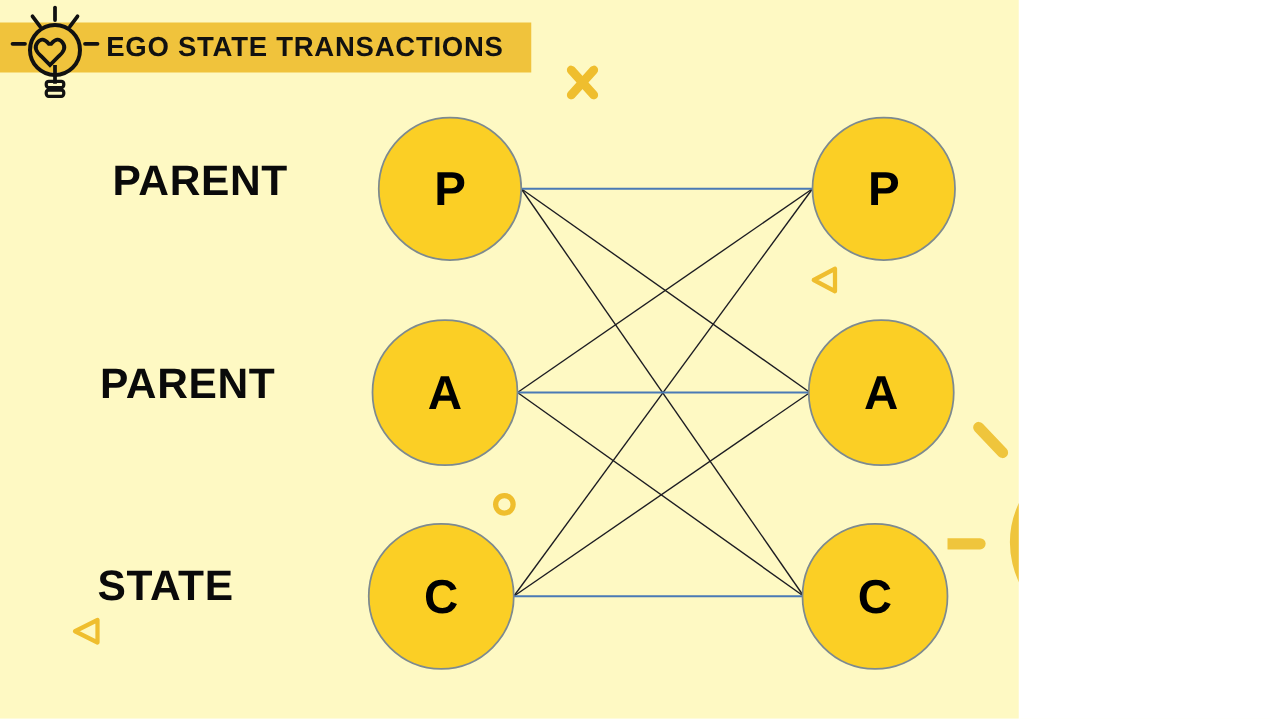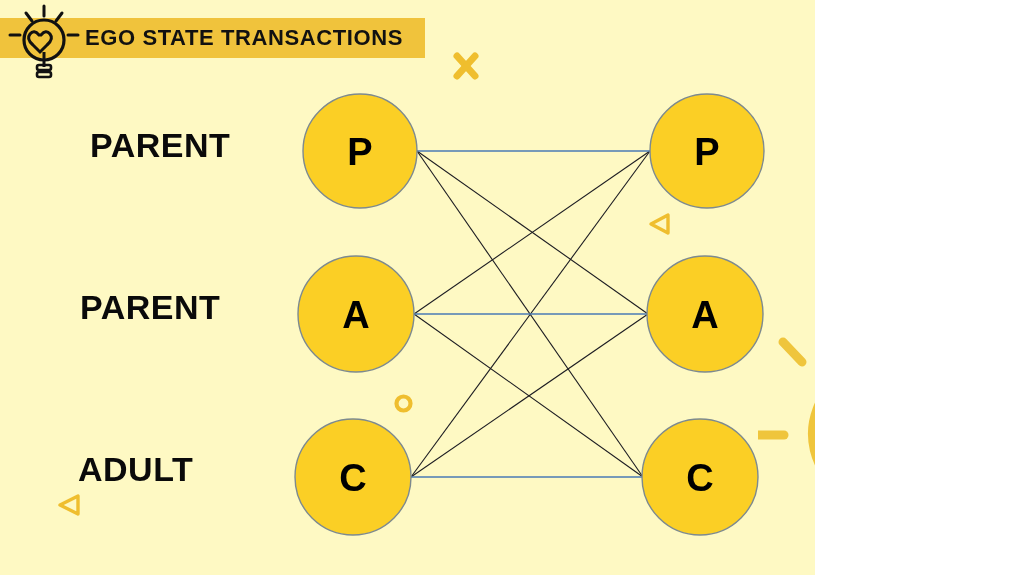--- a/index.html
+++ b/index.html
@@ -128,21 +128,21 @@
     <path d="M33 33 q-5 -6 -9 -1 q-4 5 3 11 l7 7 l7 -7 q7 -6 3 -11 q-4 -5 -9 1 z" fill="none" stroke="#111" stroke-width="3"></path>
     <line x1="38" y1="50" x2="38" y2="65" stroke="#111" stroke-width="3"></line>
     <rect x="31" y="63" width="14" height="5" rx="2" fill="none" stroke="#111" stroke-width="2.6"></rect>
     <rect x="31" y="70" width="14" height="5" rx="2" fill="none" stroke="#111" stroke-width="2.6"></rect>
   </svg>
 
   <div id="header-title">EGO STATE TRANSACTIONS</div>
 
   <div class="row-label" id="label-parent">PARENT</div>
   <div class="row-label" id="label-adult">PARENT</div>
-  <div class="row-label" id="label-child">ADULT</div>
+  <div class="row-label" id="label-child">STATE</div>
 
   <svg id="diagram-svg" viewBox="0 0 1023 575">
 
     <g id="edges-layer">
 
       <line class="edge-diagonal" x1="417" y1="151" x2="648" y2="314"></line>
       <line class="edge-diagonal" x1="417" y1="151" x2="643" y2="477"></line>
       <line class="edge-diagonal" x1="414" y1="314" x2="650" y2="151"></line>
       <line class="edge-diagonal" x1="414" y1="314" x2="643" y2="477"></line>
       <line class="edge-diagonal" x1="411" y1="477" x2="650" y2="151"></line>

